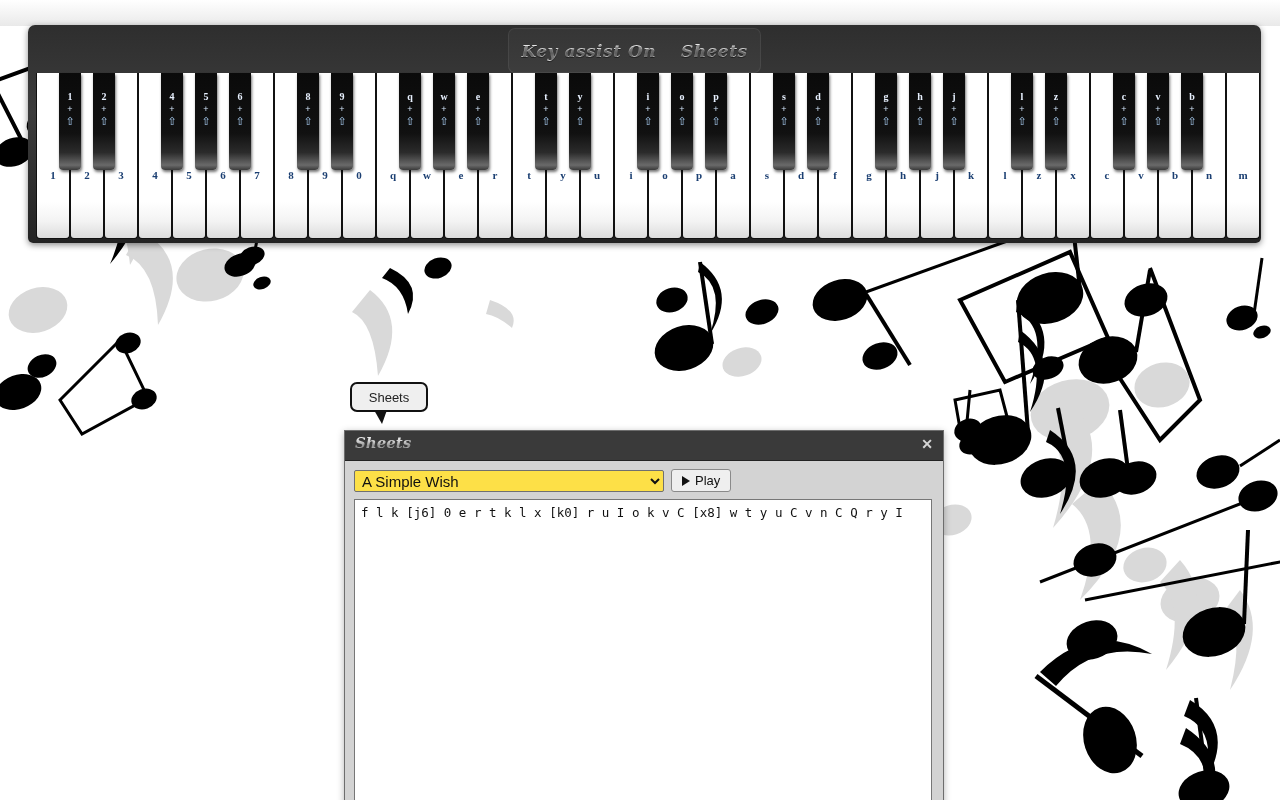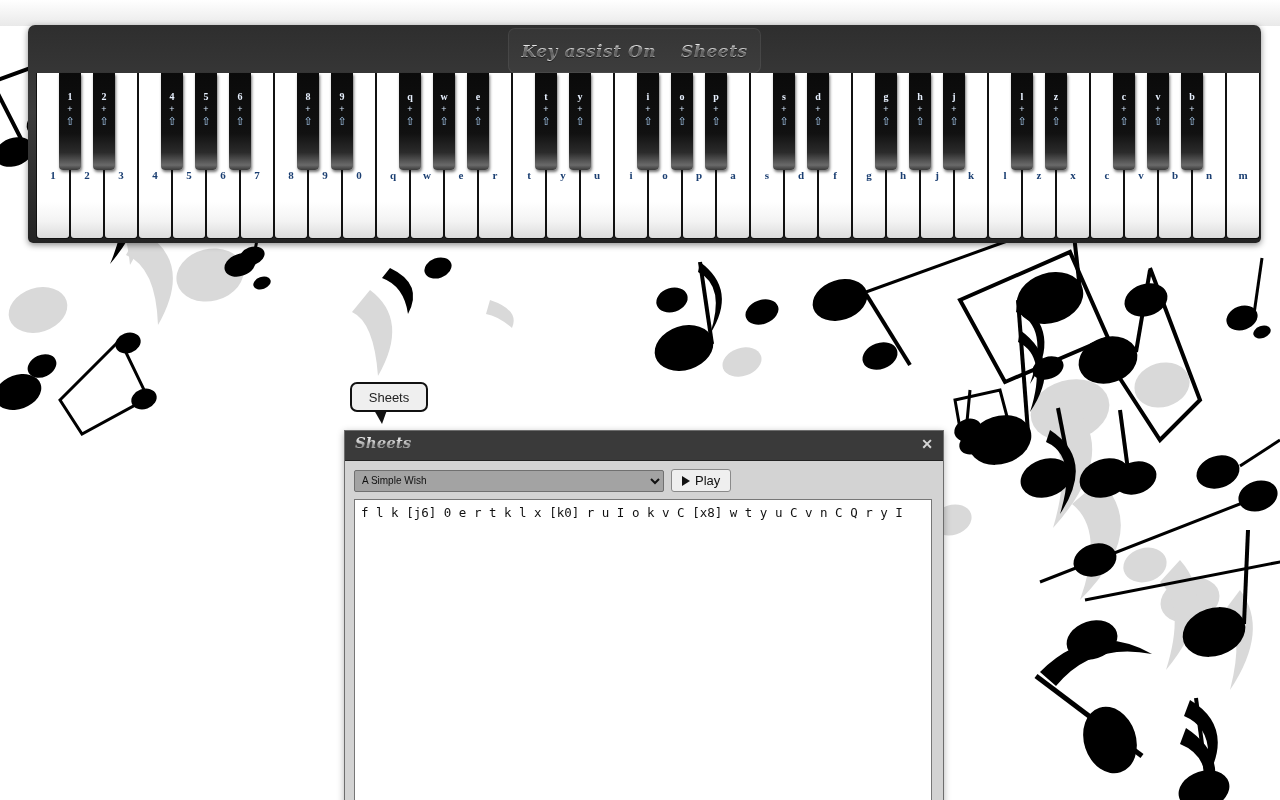--- a/index.html
+++ b/index.html
@@ -201,24 +201,24 @@
     font-family: "Liberation Sans", sans-serif;
   }
   #sheets-controls {
     padding: 8px 9px 7px 9px;
     display: flex;
     align-items: center;
     gap: 7px;
   }
   #sheet-select {
     width: 310px; height: 22px;
-    font-size: 10px;
+    font-size: 15px;
     font-family: "Liberation Sans", sans-serif;
     color: #111;
-    background: #a3a3a3;
+    background: #fde047;
     border: 1px solid #707070;
     border-radius: 2px;
     padding: 1px 3px;
   }
   #play-btn {
     height: 23px;
     padding: 0 10px;
     font-size: 13px;
     font-family: "Liberation Sans", sans-serif;
     color: #111;

